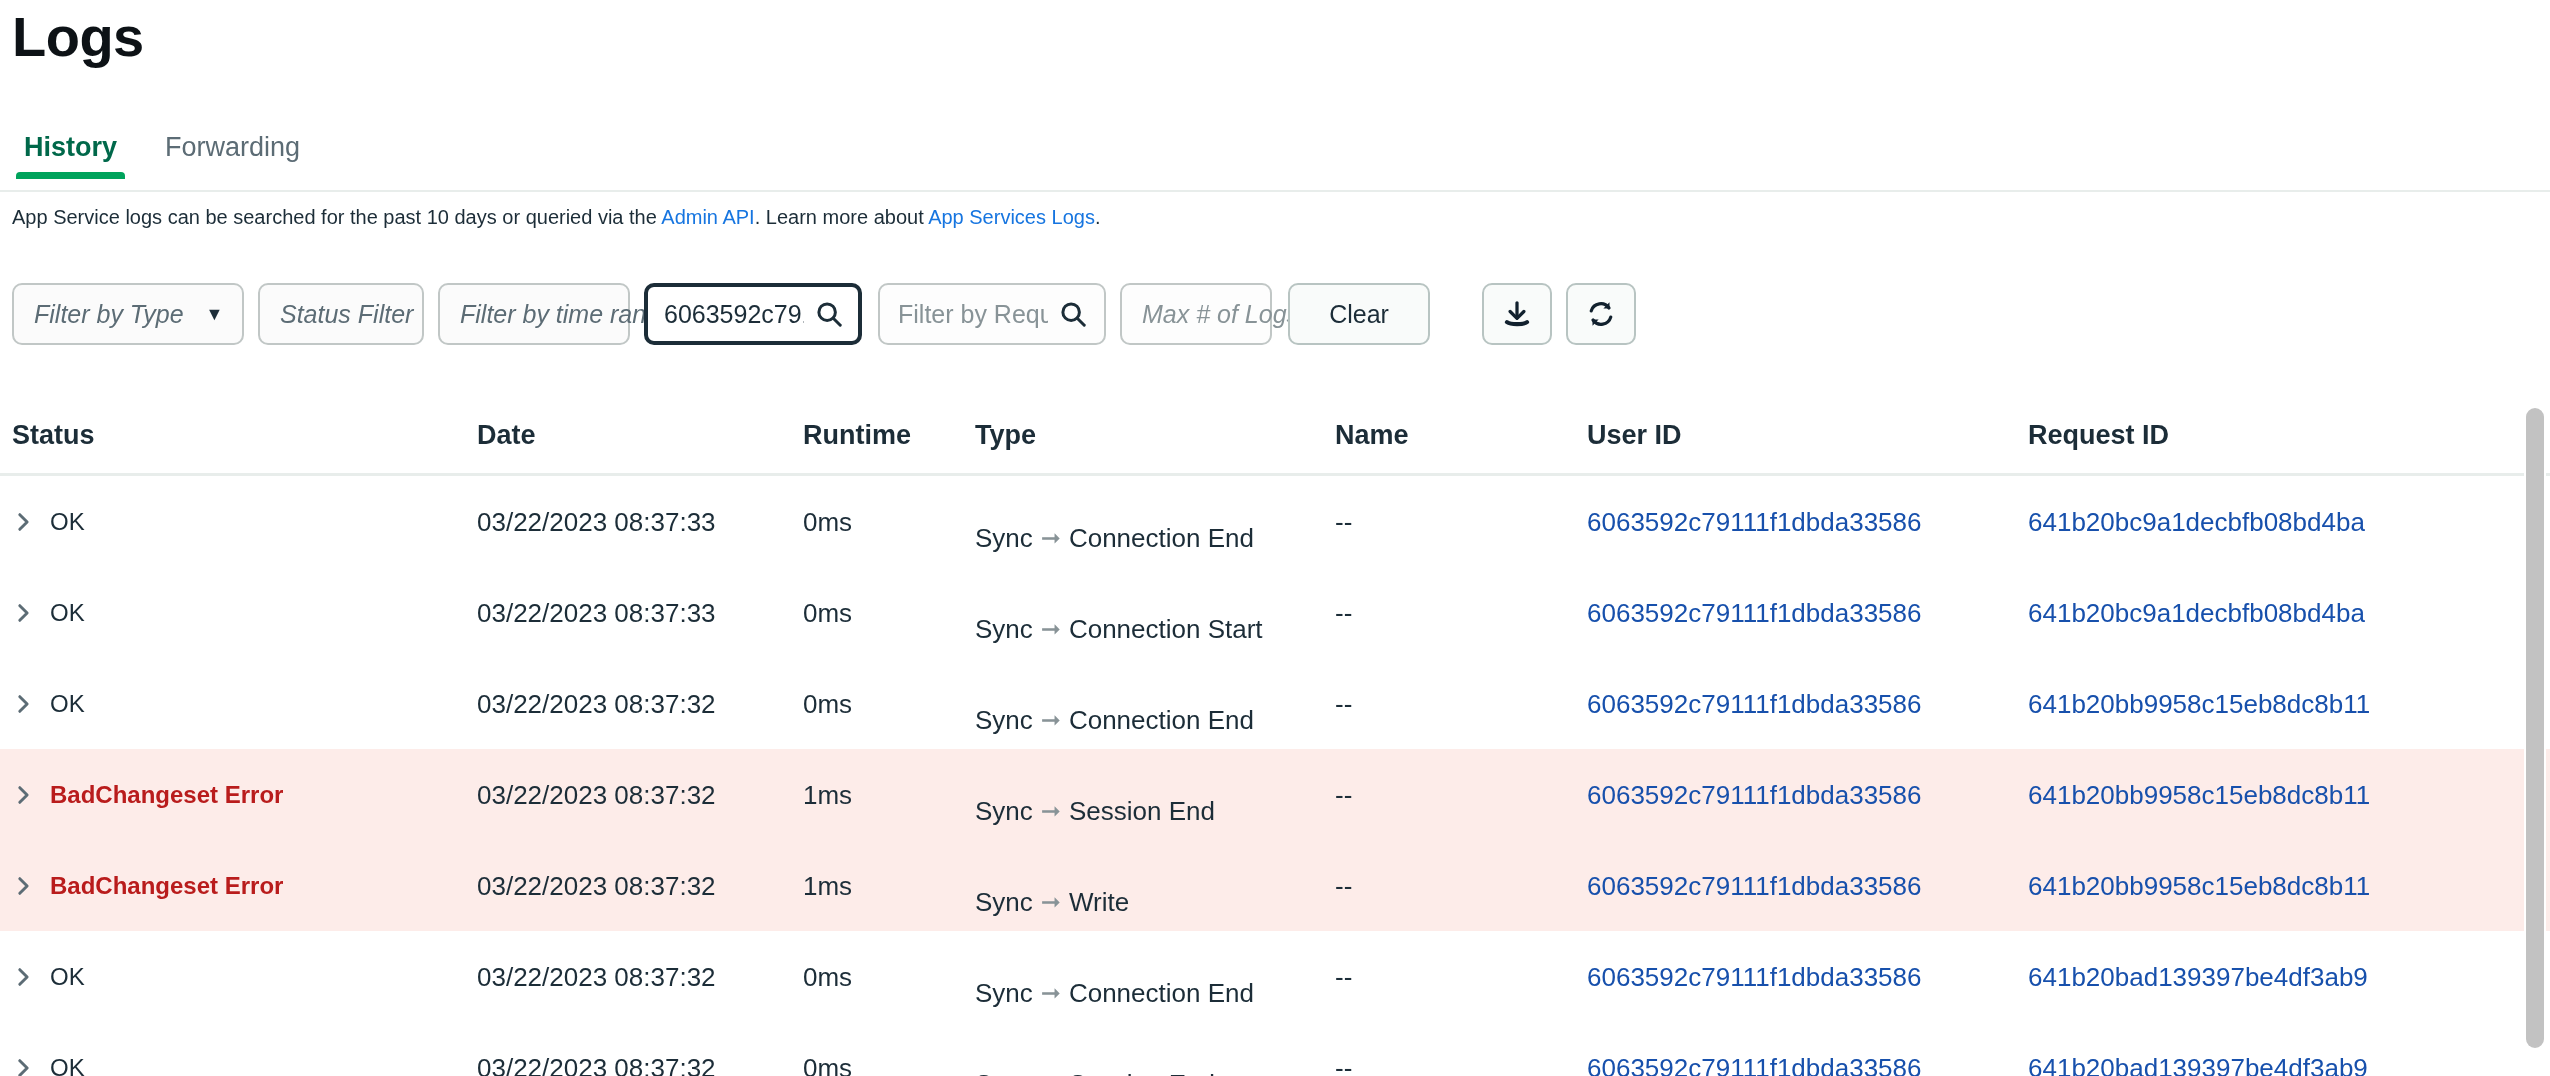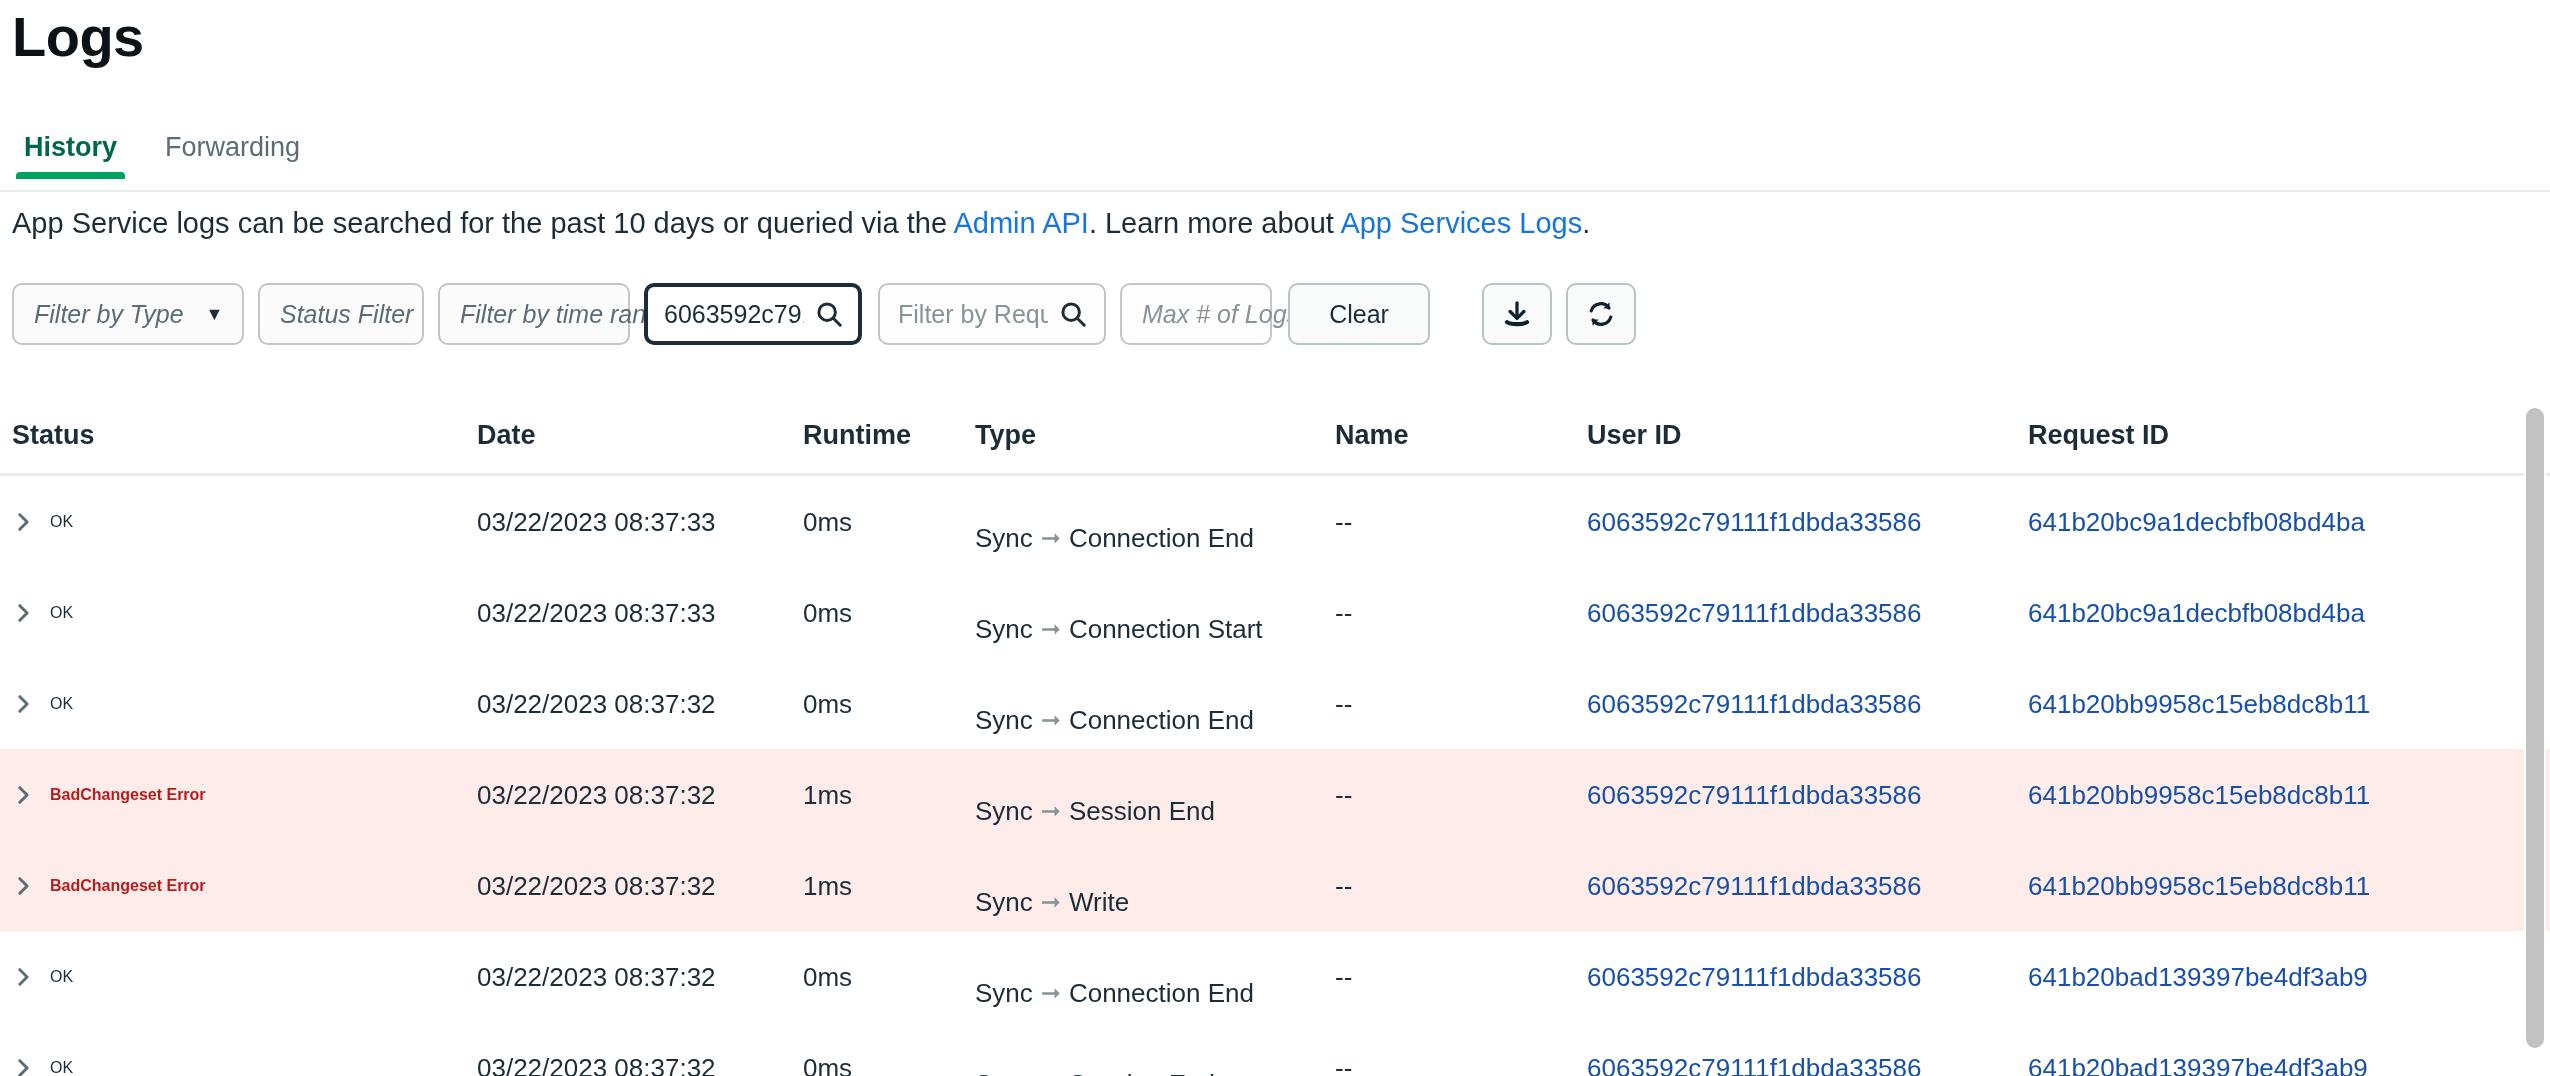--- a/index.html
+++ b/index.html
@@ -36,21 +36,21 @@
     height: 7px; background: #00a35c; border-radius: 4px 4px 0 0;
   }
   .tabs-rule {
     position: absolute; left: 0; right: 0; top: 190px;
     height: 2px; background: #e8edeb;
   }
 
   
   .desc {
     position: absolute; left: 12px; top: 203px;
-    font-size: 29px; color: #1c2d38; line-height: 1.4;
+    font-size: 20px; color: #1c2d38; line-height: 1.4;
     white-space: nowrap;
   }
   .desc a { color: #1675e0; text-decoration: none; }
 
   
   .toolbar {
     position: absolute; left: 12px; top: 283px;
     display: flex; align-items: center; gap: 0px;
   }
   .ctl {
@@ -113,21 +113,21 @@
   }
   .row {
     position: relative; height: 91px;
   }
   .row.error { background: #fdece9; }
   .cell {
     position: absolute; top: 50%; transform: translateY(-50%);
     font-size: 26px; color: #1c2d38; white-space: nowrap;
   }
   .cell.status { display: flex; align-items: center; gap: 16px; }
-  .cell.status .label { font-size: 16px; }
+  .cell.status .label { font-size: 24px; }
   .row.error .cell.status .label { color: #b91c1c; font-weight: 700; }
   .cell.link { color: #1750ac; cursor: pointer; }
   .cell.dim { color: #1c2d38; }
   .arrow { color: #889397; padding: 0 8px; font-size: 24px; }
   .typecell { display: flex; align-items: center; margin-top: 16px; }
 
   
   .c-status   { left: 12px; }
   .c-date     { left: 477px; }
   .c-runtime  { left: 803px; }

